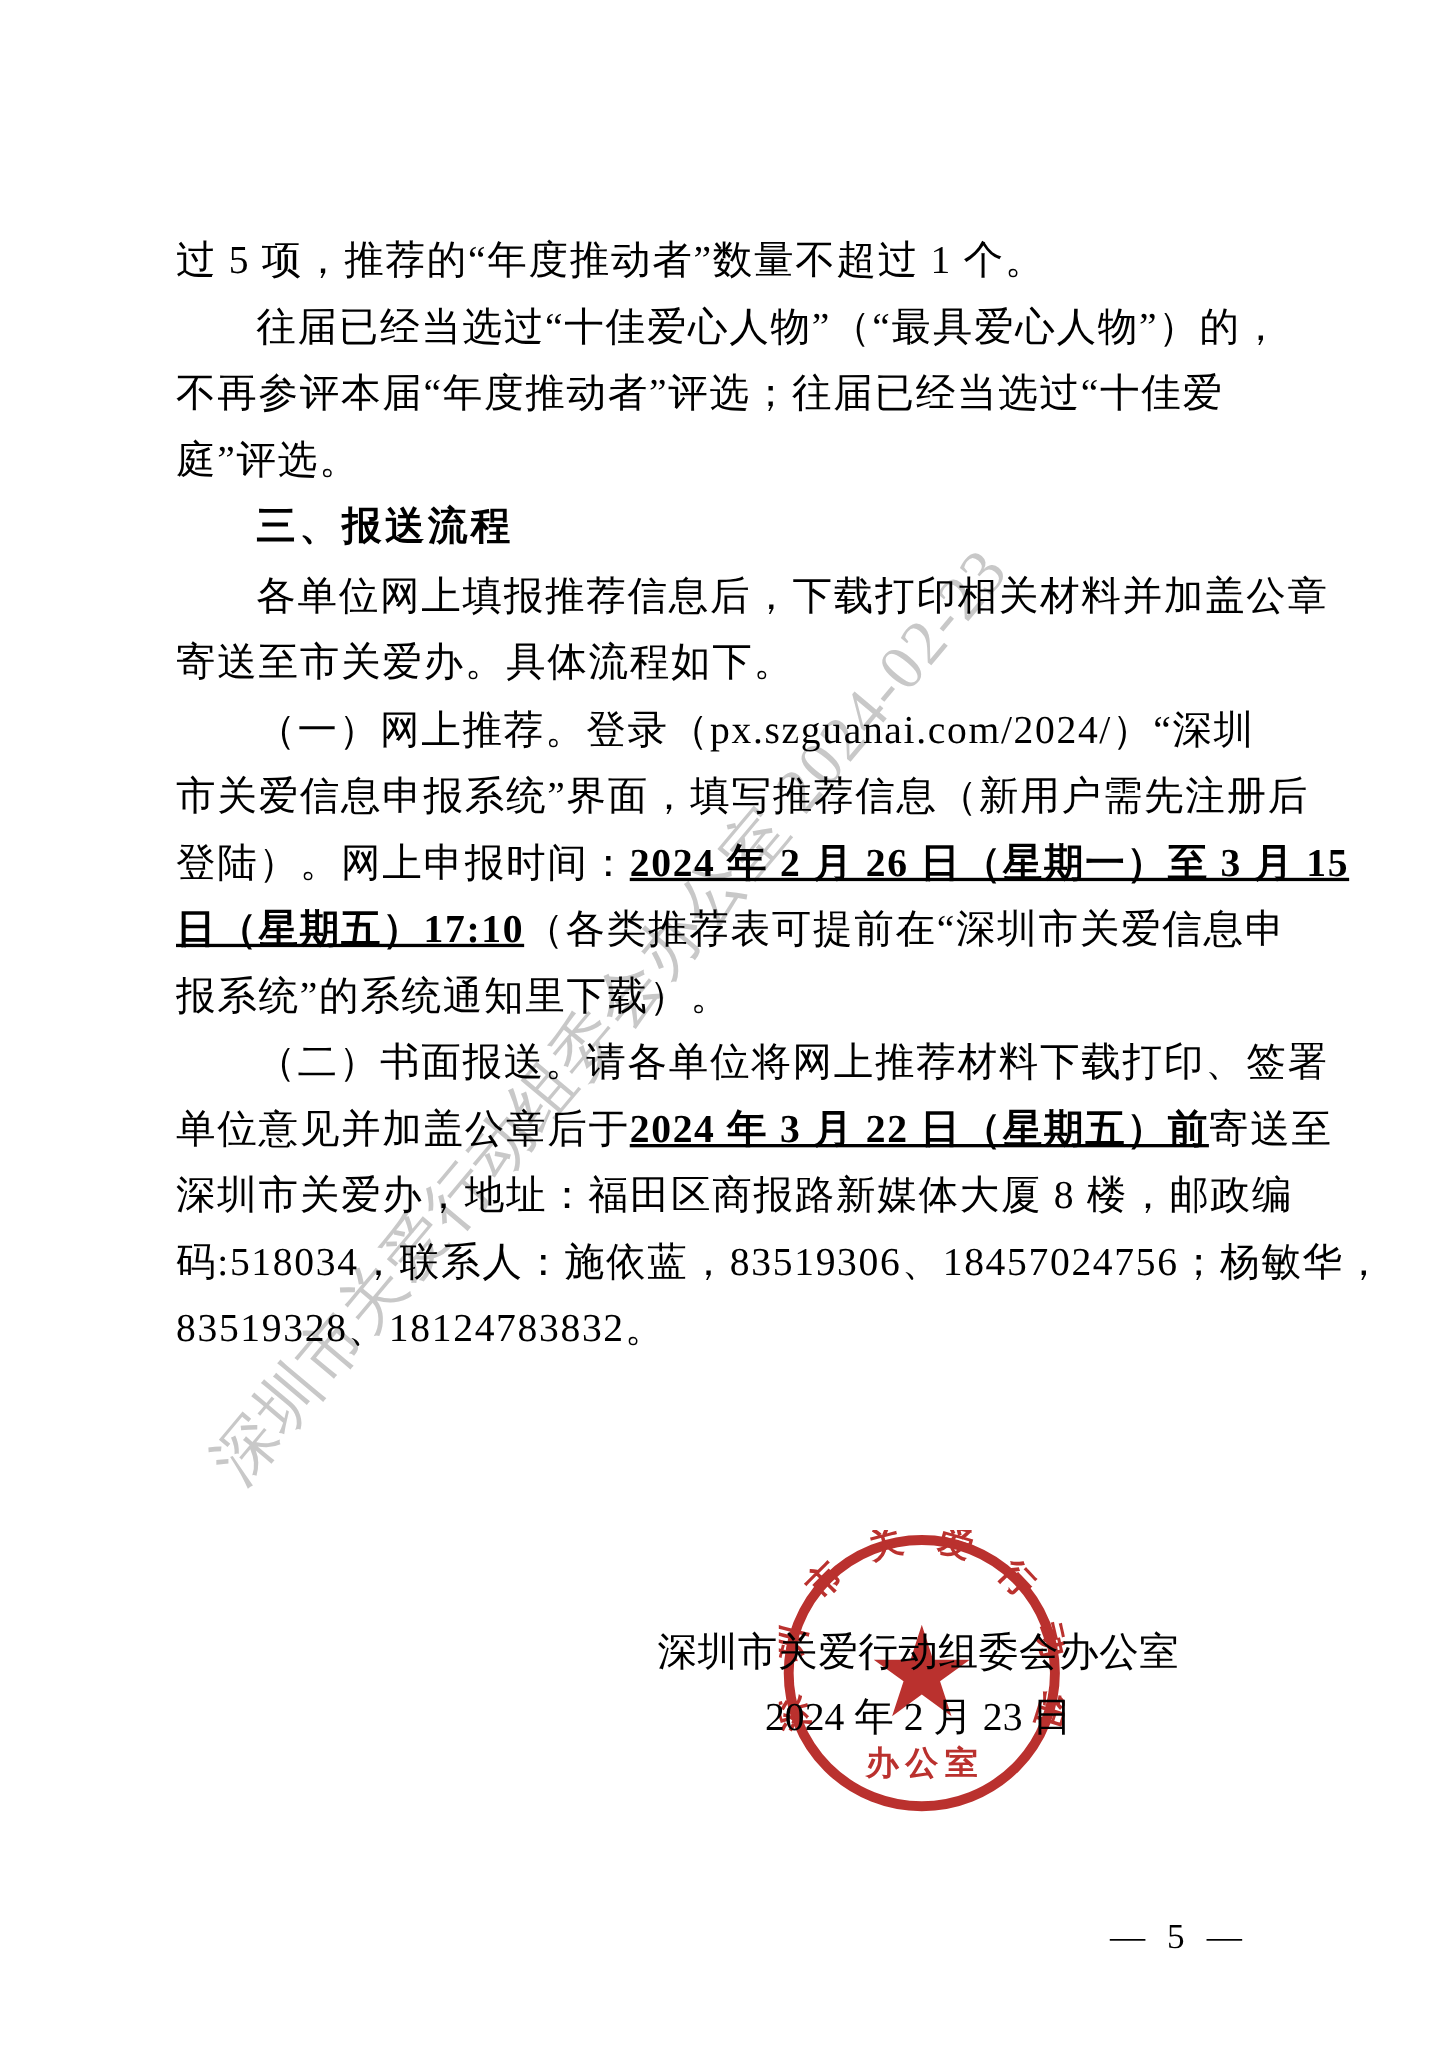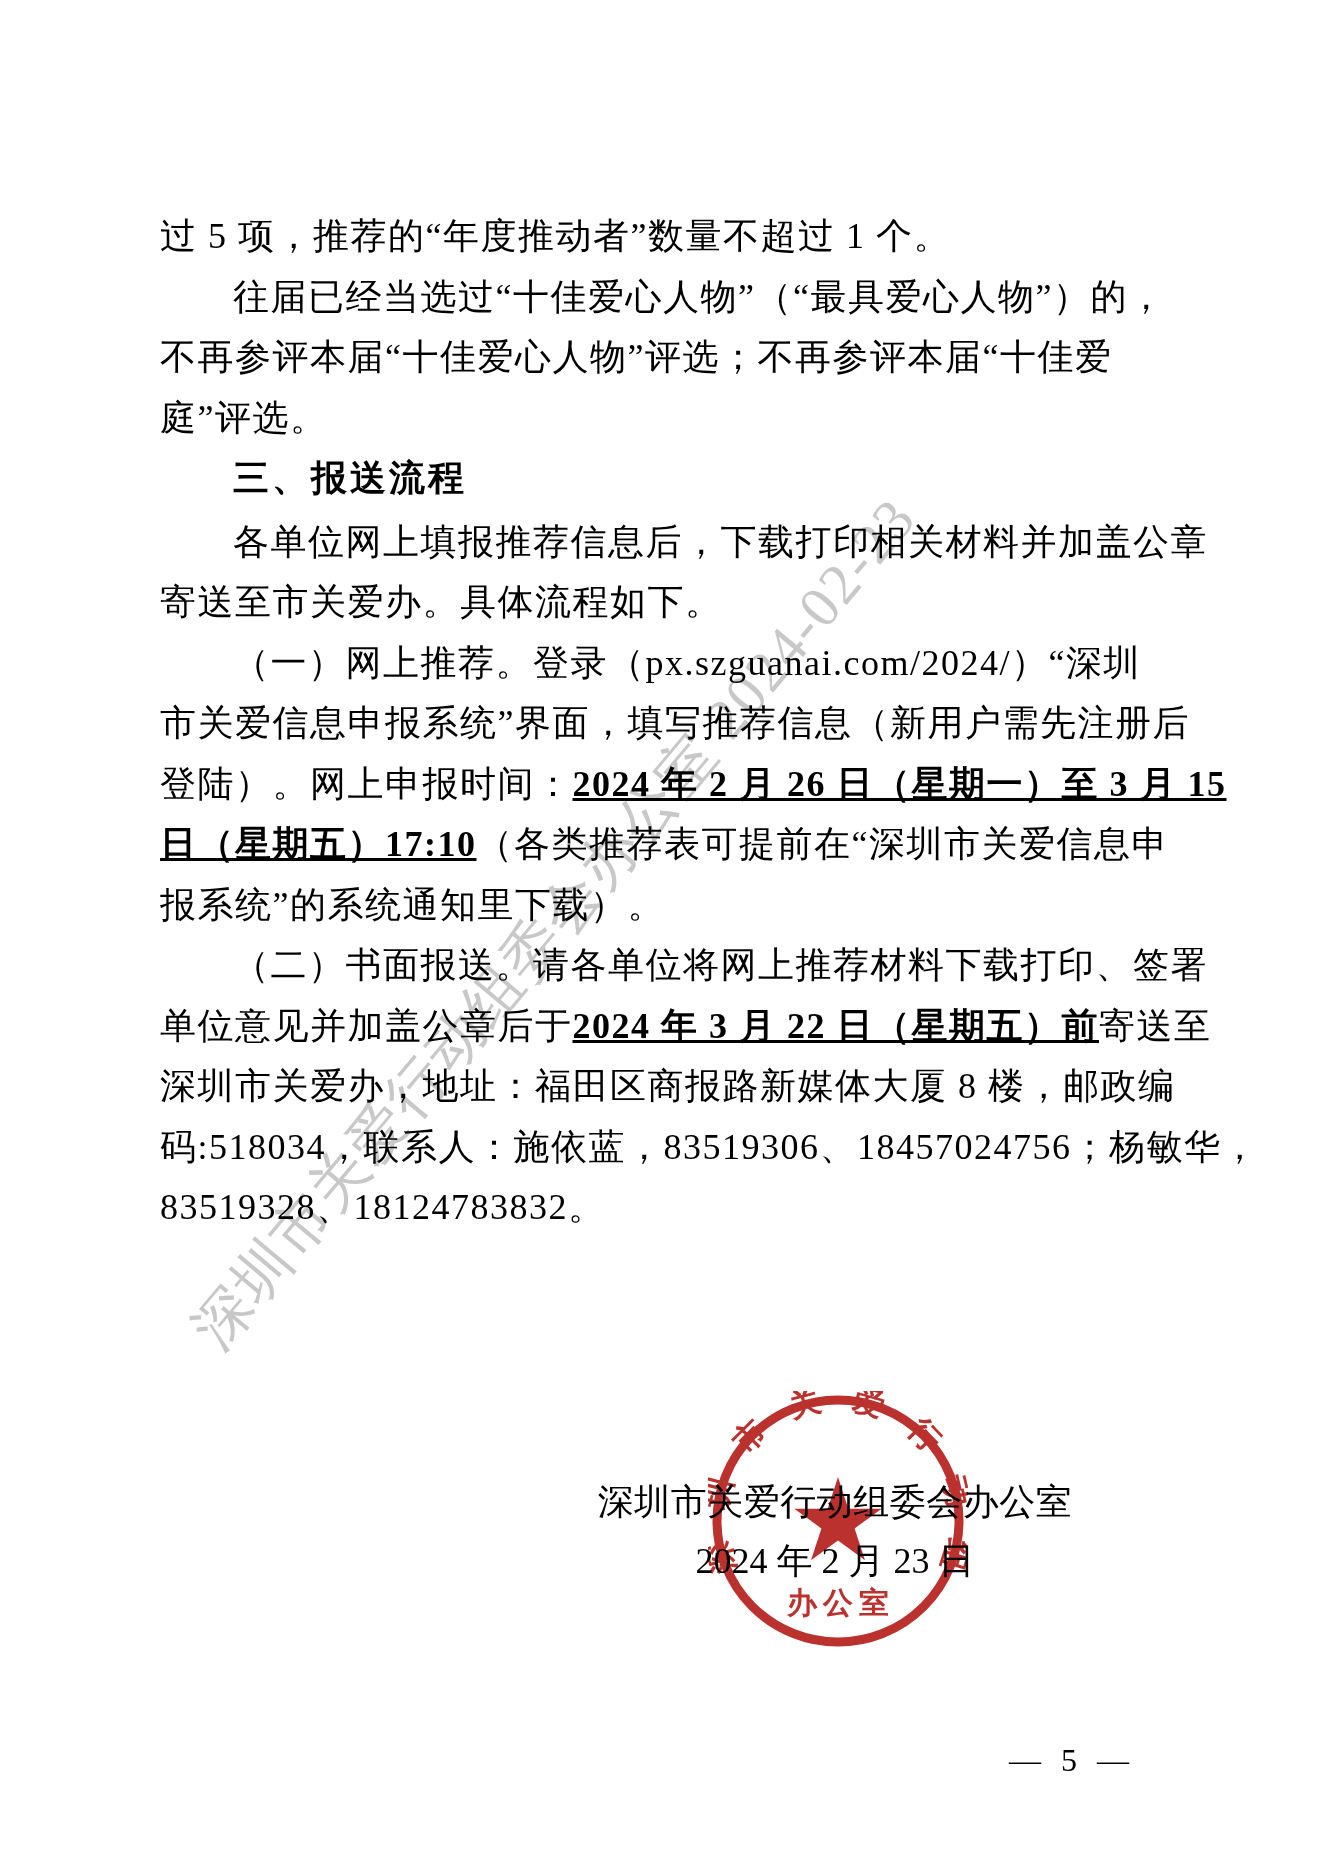--- a/index.html
+++ b/index.html
@@ -64,21 +64,21 @@
 </head>
 <body>
 
 <div class="page">
 
   <div class="watermark">深圳市关爱行动组委会办公室 2024-02-23</div>
 
   <div class="content">
     <div class="line"><span>过 5 项，推荐的“年度推动者”数量不超过 1 个。</span></div>
     <div class="line indent"><span>往届已经当选过“十佳爱心人物”（“最具爱心人物”）的，</span></div>
-    <div class="line"><span>不再参评本届“十佳爱心人物”评选；不再参评本届“十佳爱</span></div>
+    <div class="line"><span>不再参评本届“年度推动者”评选；往届已经当选过“十佳爱</span></div>
     <div class="line"><span>庭”评选。</span></div>
     <div class="line indent"><span class="heading">三、报送流程</span></div>
     <div class="line indent"><span>各单位网上填报推荐信息后，下载打印相关材料并加盖公章</span></div>
     <div class="line"><span>寄送至市关爱办。具体流程如下。</span></div>
     <div class="line indent"><span>（一）网上推荐。登录（px.szguanai.com/2024/）“深圳</span></div>
     <div class="line"><span>市关爱信息申报系统”界面，填写推荐信息（新用户需先注册后</span></div>
     <div class="line"><span>登陆）。网上申报时间：</span><span class="bold">2024 年 2 月 26 日（星期一）至 3 月 15</span></div>
     <div class="line"><span class="bold">日（星期五）17:10</span><span>（各类推荐表可提前在“深圳市关爱信息申</span></div>
     <div class="line"><span>报系统”的系统通知里下载）。</span></div>
     <div class="line indent"><span>（二）书面报送。请各单位将网上推荐材料下载打印、签署</span></div>

